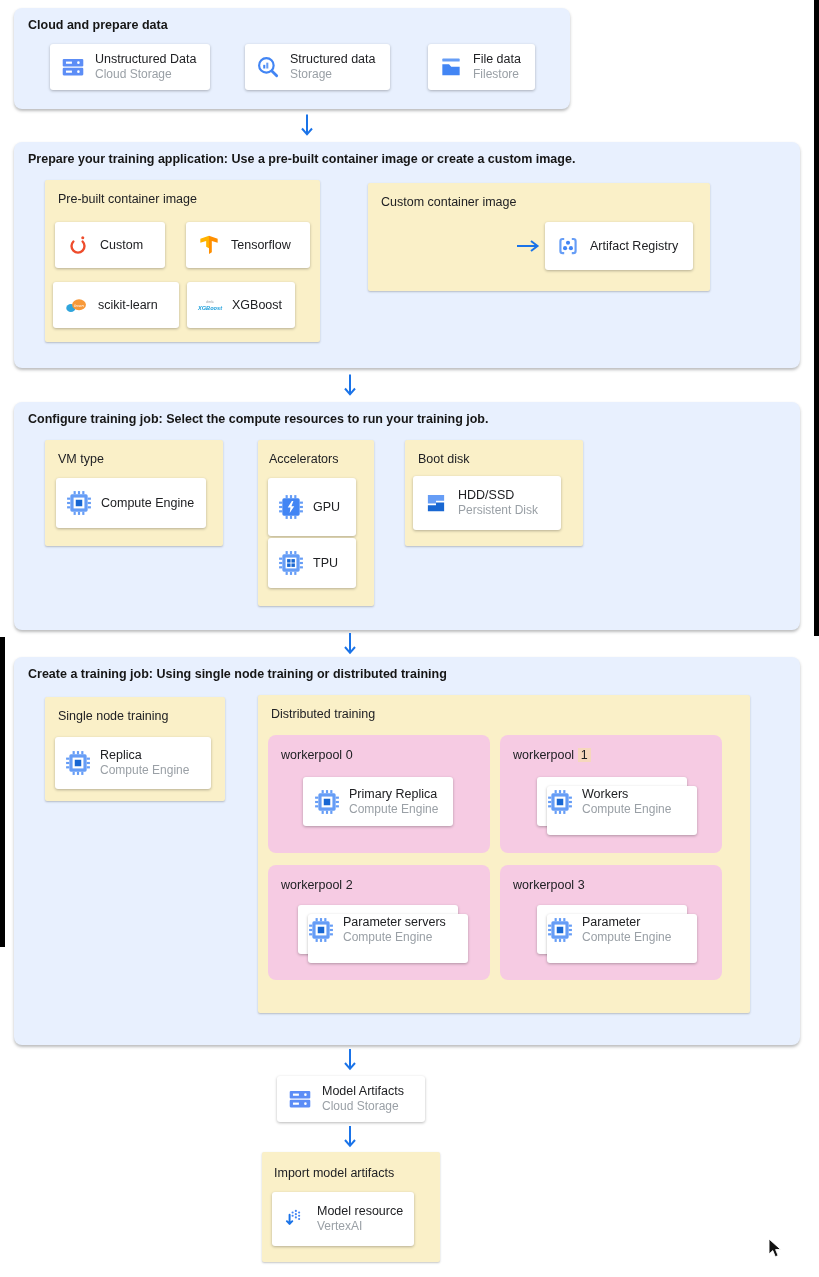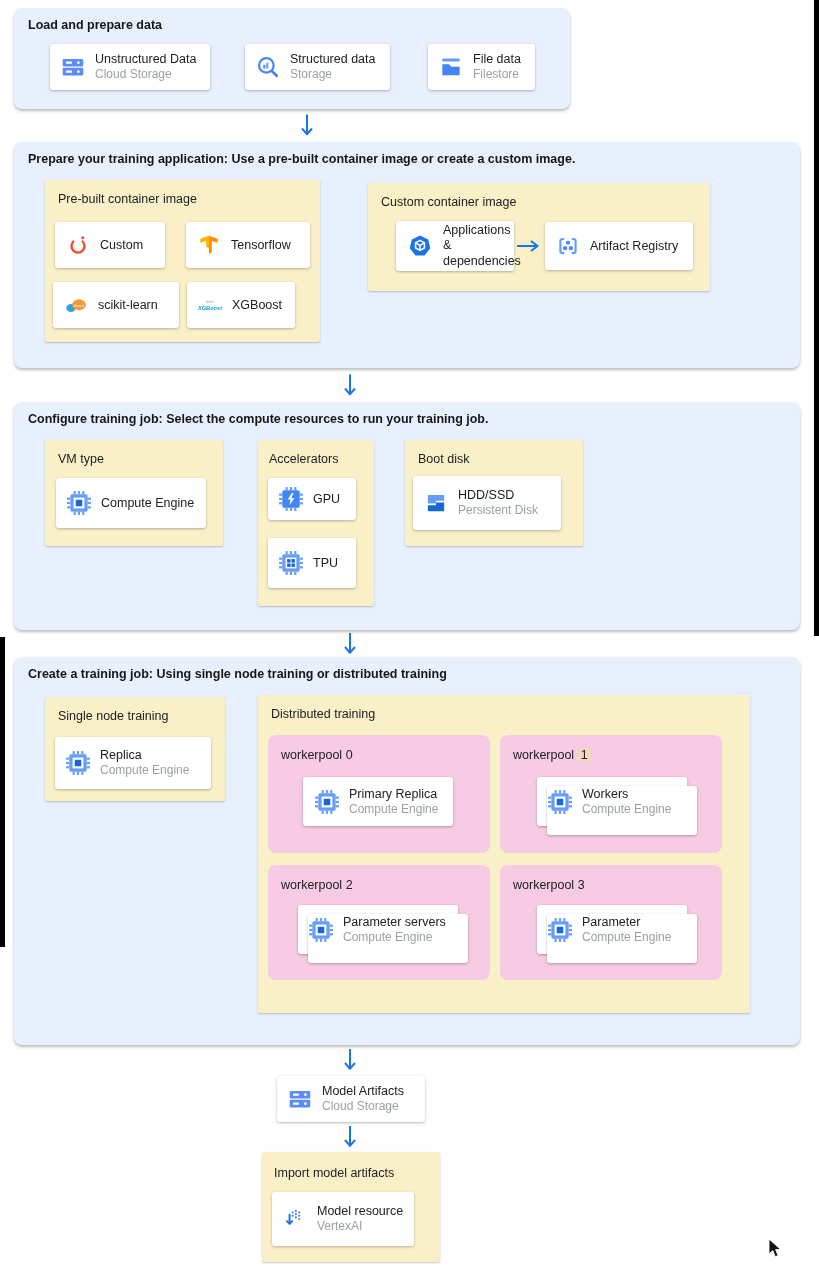--- a/index.html
+++ b/index.html
@@ -163,21 +163,21 @@
     </symbol>
   </defs>
 </svg>
 
 <div id="stage">
 
   <div class="strip" style="left:814px;top:0;width:5px;height:636px;"></div>
   <div class="strip" style="left:0;top:637px;width:5px;height:310px;"></div>
 
   <div class="section" style="left:14px;top:8px;width:556px;height:101px;">
-    <div class="stitle">Load and prepare data</div>
+    <div class="stitle">Cloud and prepare data</div>
     <div class="card" style="left:36px;top:36px;width:160px;height:46px;">
       <span class="icon">
           <svg viewBox="0 0 24 24">
             <use href="#ic-cloud-storage"></use>
           </svg>
         </span>
       <span class="ctext">
         <span class="ct">Unstructured Data</span>
         <span class="cs">Cloud Storage</span>
       </span>
@@ -246,28 +246,20 @@
             <svg viewBox="0 0 24 24">
               <use href="#ic-xgboost"></use>
             </svg>
           </span>
         <span class="ct">XGBoost</span>
       </div>
     </div>
 
     <div class="group" style="left:354px;top:41px;width:342px;height:108px;">
       <div class="glabel">Custom container image</div>
-      <div class="card" style="left:28px;top:38px;width:118px;height:50px;">
-        <span class="icon" style="width:28px;height:28px;">
-            <svg viewBox="0 0 24 24">
-              <use href="#ic-applications"></use>
-            </svg>
-          </span>
-        <span class="ct" style="line-height:1.25;">Applications &amp; dependencies</span>
-      </div>
       <div class="arrow" style="left:149px;top:56px;">
         <svg width="26" height="14" viewBox="0 0 26 14" style="stroke:var(--accent)">
             <use href="#ic-arrow-right"></use>
           </svg>
       </div>
       <div class="card" style="left:177px;top:39px;width:148px;height:48px;">
         <span class="icon">
             <svg viewBox="0 0 24 24">
               <use href="#ic-artifact-registry"></use>
             </svg>
@@ -293,21 +285,21 @@
             <svg viewBox="0 0 24 24">
               <use href="#ic-compute-engine"></use>
             </svg>
           </span>
         <span class="ct">Compute Engine</span>
       </div>
     </div>
 
     <div class="group" style="left:244px;top:38px;width:116px;height:166px;">
       <div class="glabel" style="left:11px;">Accelerators</div>
-      <div class="card" style="left:10px;top:38px;width:88px;height:42px;">
+      <div class="card" style="left:10px;top:38px;width:88px;height:58px;">
         <span class="icon">
             <svg viewBox="0 0 24 24">
               <use href="#ic-gpu"></use>
             </svg>
           </span>
         <span class="ct">GPU</span>
       </div>
       <div class="card" style="left:10px;top:98px;width:88px;height:50px;">
         <span class="icon">
             <svg viewBox="0 0 24 24">

